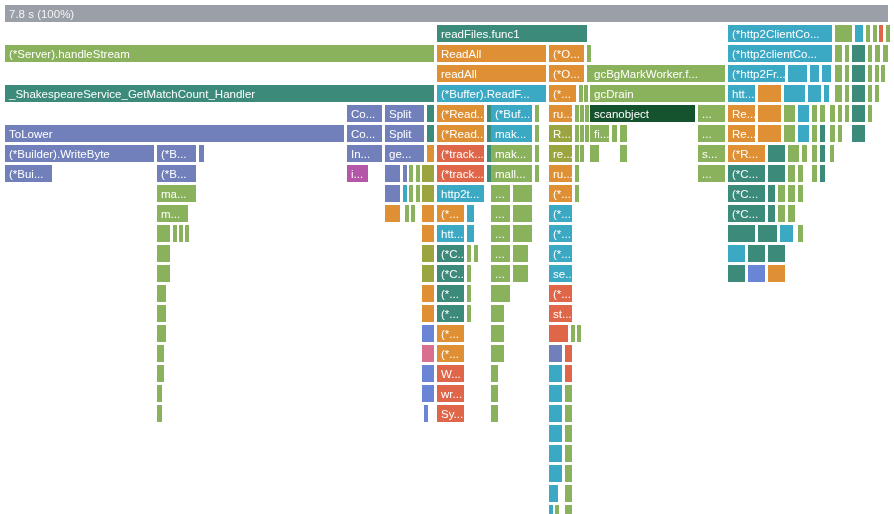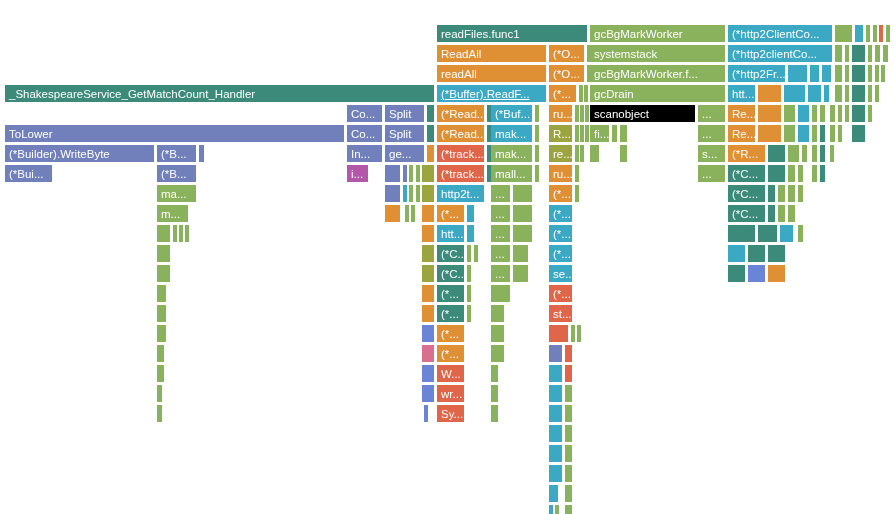--- a/index.html
+++ b/index.html
@@ -8,33 +8,33 @@
   #flame{position:relative;width:894px;height:514px;background:#ffffff;}
   .frame{position:absolute;box-sizing:border-box;overflow:hidden;
          white-space:nowrap;color:#ffffff;font-size:11.5px;line-height:18px;
          padding-left:4px;border-right:1px solid #ffffff;border-bottom:1px solid #ffffff;}
   .frame.header{color:#f4f5f7;font-size:11.5px;}
 </style>
 </head>
 <body>
 
 <div id="flame">
+    <div class="frame header" style="left: 5px; top: 5px; width: 884px; height: 18px; background: rgb(154, 159, 168);">7.8 s (100%)</div>
     <div class="frame" style="left: 437px; top: 25px; width: 151px; height: 18px; background: rgb(59, 138, 122);">readFiles.func1</div>
-    <div class="frame" style="left: 590px; top: 25px; width: 136px; height: 18px; background: rgb(138, 177, 91);">gcBgMarkWorker</div>
     <div class="frame" style="left: 728px; top: 25px; width: 105px; height: 18px; background: rgb(59, 168, 196);">(*http2ClientCo...</div>
     <div class="frame" style="left: 835px; top: 25px; width: 18px; height: 18px; background: rgb(138, 177, 91);"></div>
     <div class="frame" style="left: 855px; top: 25px; width: 9px; height: 18px; background: rgb(59, 168, 196);"></div>
     <div class="frame" style="left: 866px; top: 25px; width: 5px; height: 18px; background: rgb(138, 177, 91);"></div>
     <div class="frame" style="left: 873px; top: 25px; width: 4px; height: 18px; background: rgb(138, 177, 91);"></div>
     <div class="frame" style="left: 879px; top: 25px; width: 5px; height: 18px; background: rgb(224, 102, 74);"></div>
     <div class="frame" style="left: 886px; top: 25px; width: 3px; height: 18px; background: rgb(138, 177, 91);"></div>
+    <div class="frame" style="left: 5px; top: 45px; width: 430px; height: 18px; background: rgb(138, 177, 91);">(*Server).handleStream</div>
     <div class="frame" style="left: 437px; top: 45px; width: 110px; height: 18px; background: rgb(223, 144, 53);">ReadAll</div>
     <div class="frame" style="left: 549px; top: 45px; width: 36px; height: 18px; background: rgb(223, 144, 53);">(*O...</div>
     <div class="frame" style="left: 587px; top: 45px; width: 2px; height: 18px; background: rgb(138, 177, 91);"></div>
-    <div class="frame" style="left: 590px; top: 45px; width: 136px; height: 18px; background: rgb(138, 177, 91);">systemstack</div>
     <div class="frame" style="left: 728px; top: 45px; width: 105px; height: 18px; background: rgb(59, 168, 196);">(*http2clientCo...</div>
     <div class="frame" style="left: 835px; top: 45px; width: 8px; height: 18px; background: rgb(138, 177, 91);"></div>
     <div class="frame" style="left: 845px; top: 45px; width: 5px; height: 18px; background: rgb(138, 177, 91);"></div>
     <div class="frame" style="left: 852px; top: 45px; width: 14px; height: 18px; background: rgb(59, 138, 122);"></div>
     <div class="frame" style="left: 868px; top: 45px; width: 5px; height: 18px; background: rgb(138, 177, 91);"></div>
     <div class="frame" style="left: 875px; top: 45px; width: 6px; height: 18px; background: rgb(138, 177, 91);"></div>
     <div class="frame" style="left: 883px; top: 45px; width: 6px; height: 18px; background: rgb(138, 177, 91);"></div>
     <div class="frame" style="left: 437px; top: 65px; width: 110px; height: 18px; background: rgb(223, 144, 53);">readAll</div>
     <div class="frame" style="left: 549px; top: 65px; width: 36px; height: 18px; background: rgb(223, 144, 53);">(*O...</div>
     <div class="frame" style="left: 587px; top: 65px; width: 2px; height: 18px; background: rgb(138, 177, 91);"></div>
@@ -43,21 +43,21 @@
     <div class="frame" style="left: 788px; top: 65px; width: 20px; height: 18px; background: rgb(59, 168, 196);"></div>
     <div class="frame" style="left: 810px; top: 65px; width: 10px; height: 18px; background: rgb(59, 168, 196);"></div>
     <div class="frame" style="left: 822px; top: 65px; width: 10px; height: 18px; background: rgb(59, 168, 196);"></div>
     <div class="frame" style="left: 835px; top: 65px; width: 8px; height: 18px; background: rgb(138, 177, 91);"></div>
     <div class="frame" style="left: 845px; top: 65px; width: 5px; height: 18px; background: rgb(138, 177, 91);"></div>
     <div class="frame" style="left: 852px; top: 65px; width: 14px; height: 18px; background: rgb(59, 138, 122);"></div>
     <div class="frame" style="left: 868px; top: 65px; width: 5px; height: 18px; background: rgb(138, 177, 91);"></div>
     <div class="frame" style="left: 875px; top: 65px; width: 4px; height: 18px; background: rgb(138, 177, 91);"></div>
     <div class="frame" style="left: 881px; top: 65px; width: 5px; height: 18px; background: rgb(138, 177, 91);"></div>
     <div class="frame" style="left: 5px; top: 85px; width: 430px; height: 18px; background: rgb(59, 138, 122);">_ShakespeareService_GetMatchCount_Handler</div>
-    <div class="frame" style="left: 437px; top: 85px; width: 110px; height: 18px; background: rgb(59, 168, 196); text-decoration: underline;">(*Buffer).ReadF...</div>
+    <div class="frame" style="left: 437px; top: 85px; width: 110px; height: 18px; background: rgb(59, 168, 196);">(*Buffer).ReadF...</div>
     <div class="frame" style="left: 549px; top: 85px; width: 28px; height: 18px; background: rgb(223, 144, 53);">(*...</div>
     <div class="frame" style="left: 579px; top: 85px; width: 3px; height: 18px; background: rgb(138, 177, 91);"></div>
     <div class="frame" style="left: 584px; top: 85px; width: 4px; height: 18px; background: rgb(138, 177, 91);"></div>
     <div class="frame" style="left: 590px; top: 85px; width: 136px; height: 18px; background: rgb(138, 177, 91);">gcDrain</div>
     <div class="frame" style="left: 728px; top: 85px; width: 28px; height: 18px; background: rgb(59, 168, 196);">htt...</div>
     <div class="frame" style="left: 758px; top: 85px; width: 24px; height: 18px; background: rgb(223, 144, 53);"></div>
     <div class="frame" style="left: 784px; top: 85px; width: 22px; height: 18px; background: rgb(59, 168, 196);"></div>
     <div class="frame" style="left: 808px; top: 85px; width: 14px; height: 18px; background: rgb(59, 168, 196);"></div>
     <div class="frame" style="left: 824px; top: 85px; width: 6px; height: 18px; background: rgb(59, 168, 196);"></div>
     <div class="frame" style="left: 835px; top: 85px; width: 8px; height: 18px; background: rgb(138, 177, 91);"></div>
@@ -69,21 +69,21 @@
     <div class="frame" style="left: 385px; top: 105px; width: 40px; height: 18px; background: rgb(113, 128, 187);">Split</div>
     <div class="frame" style="left: 427px; top: 105px; width: 8px; height: 18px; background: rgb(59, 138, 122);"></div>
     <div class="frame" style="left: 437px; top: 105px; width: 48px; height: 18px; background: rgb(223, 144, 53);">(*Read...</div>
     <div class="frame" style="left: 487px; top: 105px; width: 2px; height: 18px; background: rgb(59, 138, 122);"></div>
     <div class="frame" style="left: 491px; top: 105px; width: 42px; height: 18px; background: rgb(59, 168, 196);">(*Buf...</div>
     <div class="frame" style="left: 535px; top: 105px; width: 2px; height: 18px; background: rgb(138, 177, 91);"></div>
     <div class="frame" style="left: 549px; top: 105px; width: 24px; height: 18px; background: rgb(223, 144, 53);">ru...</div>
     <div class="frame" style="left: 575px; top: 105px; width: 3px; height: 18px; background: rgb(138, 177, 91);"></div>
     <div class="frame" style="left: 580px; top: 105px; width: 3px; height: 18px; background: rgb(138, 177, 91);"></div>
     <div class="frame" style="left: 585px; top: 105px; width: 3px; height: 18px; background: rgb(138, 177, 91);"></div>
-    <div class="frame" style="left: 590px; top: 105px; width: 106px; height: 18px; background: #000000;">scanobject</div>
+    <div class="frame" style="left: 590px; top: 105px; width: 106px; height: 18px; background: #14532d;">scanobject</div>
     <div class="frame" style="left: 698px; top: 105px; width: 28px; height: 18px; background: rgb(138, 177, 91);">...</div>
     <div class="frame" style="left: 728px; top: 105px; width: 28px; height: 18px; background: rgb(223, 144, 53);">Re...</div>
     <div class="frame" style="left: 758px; top: 105px; width: 24px; height: 18px; background: rgb(223, 144, 53);"></div>
     <div class="frame" style="left: 784px; top: 105px; width: 12px; height: 18px; background: rgb(138, 177, 91);"></div>
     <div class="frame" style="left: 798px; top: 105px; width: 12px; height: 18px; background: rgb(59, 168, 196);"></div>
     <div class="frame" style="left: 812px; top: 105px; width: 6px; height: 18px; background: rgb(138, 177, 91);"></div>
     <div class="frame" style="left: 820px; top: 105px; width: 6px; height: 18px; background: rgb(138, 177, 91);"></div>
     <div class="frame" style="left: 830px; top: 105px; width: 6px; height: 18px; background: rgb(138, 177, 91);"></div>
     <div class="frame" style="left: 838px; top: 105px; width: 5px; height: 18px; background: rgb(138, 177, 91);"></div>
     <div class="frame" style="left: 845px; top: 105px; width: 5px; height: 18px; background: rgb(138, 177, 91);"></div>

